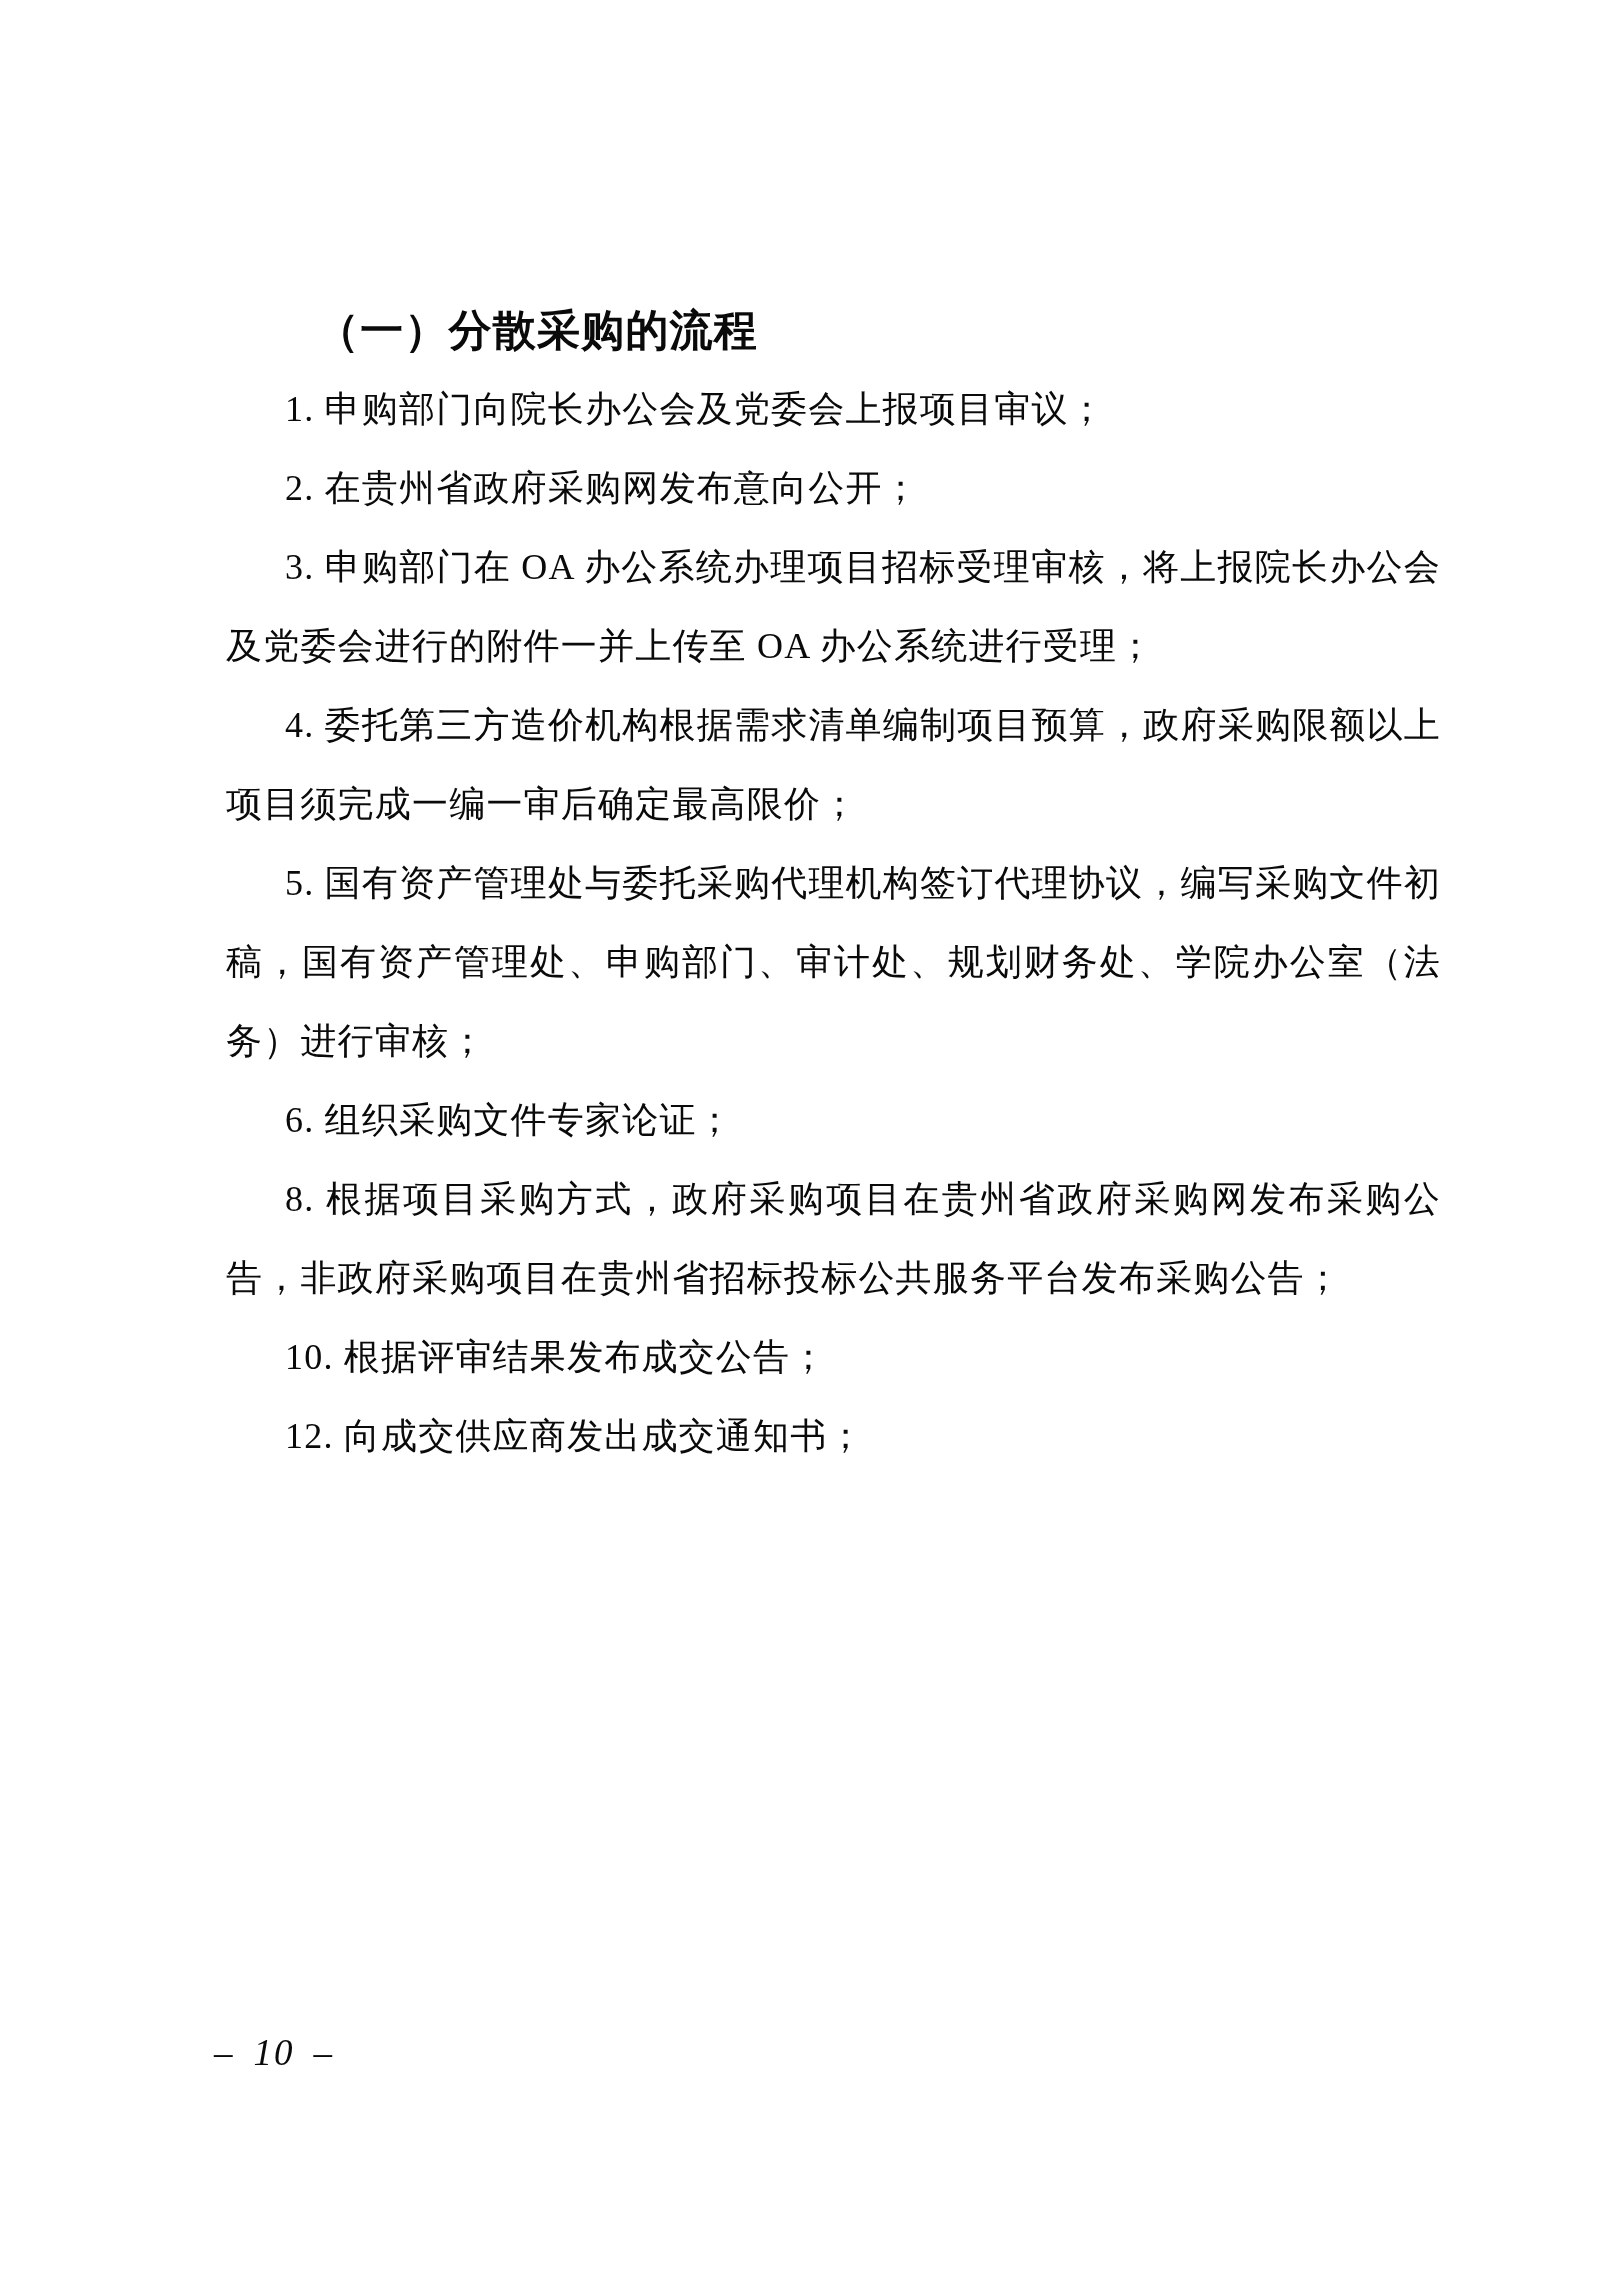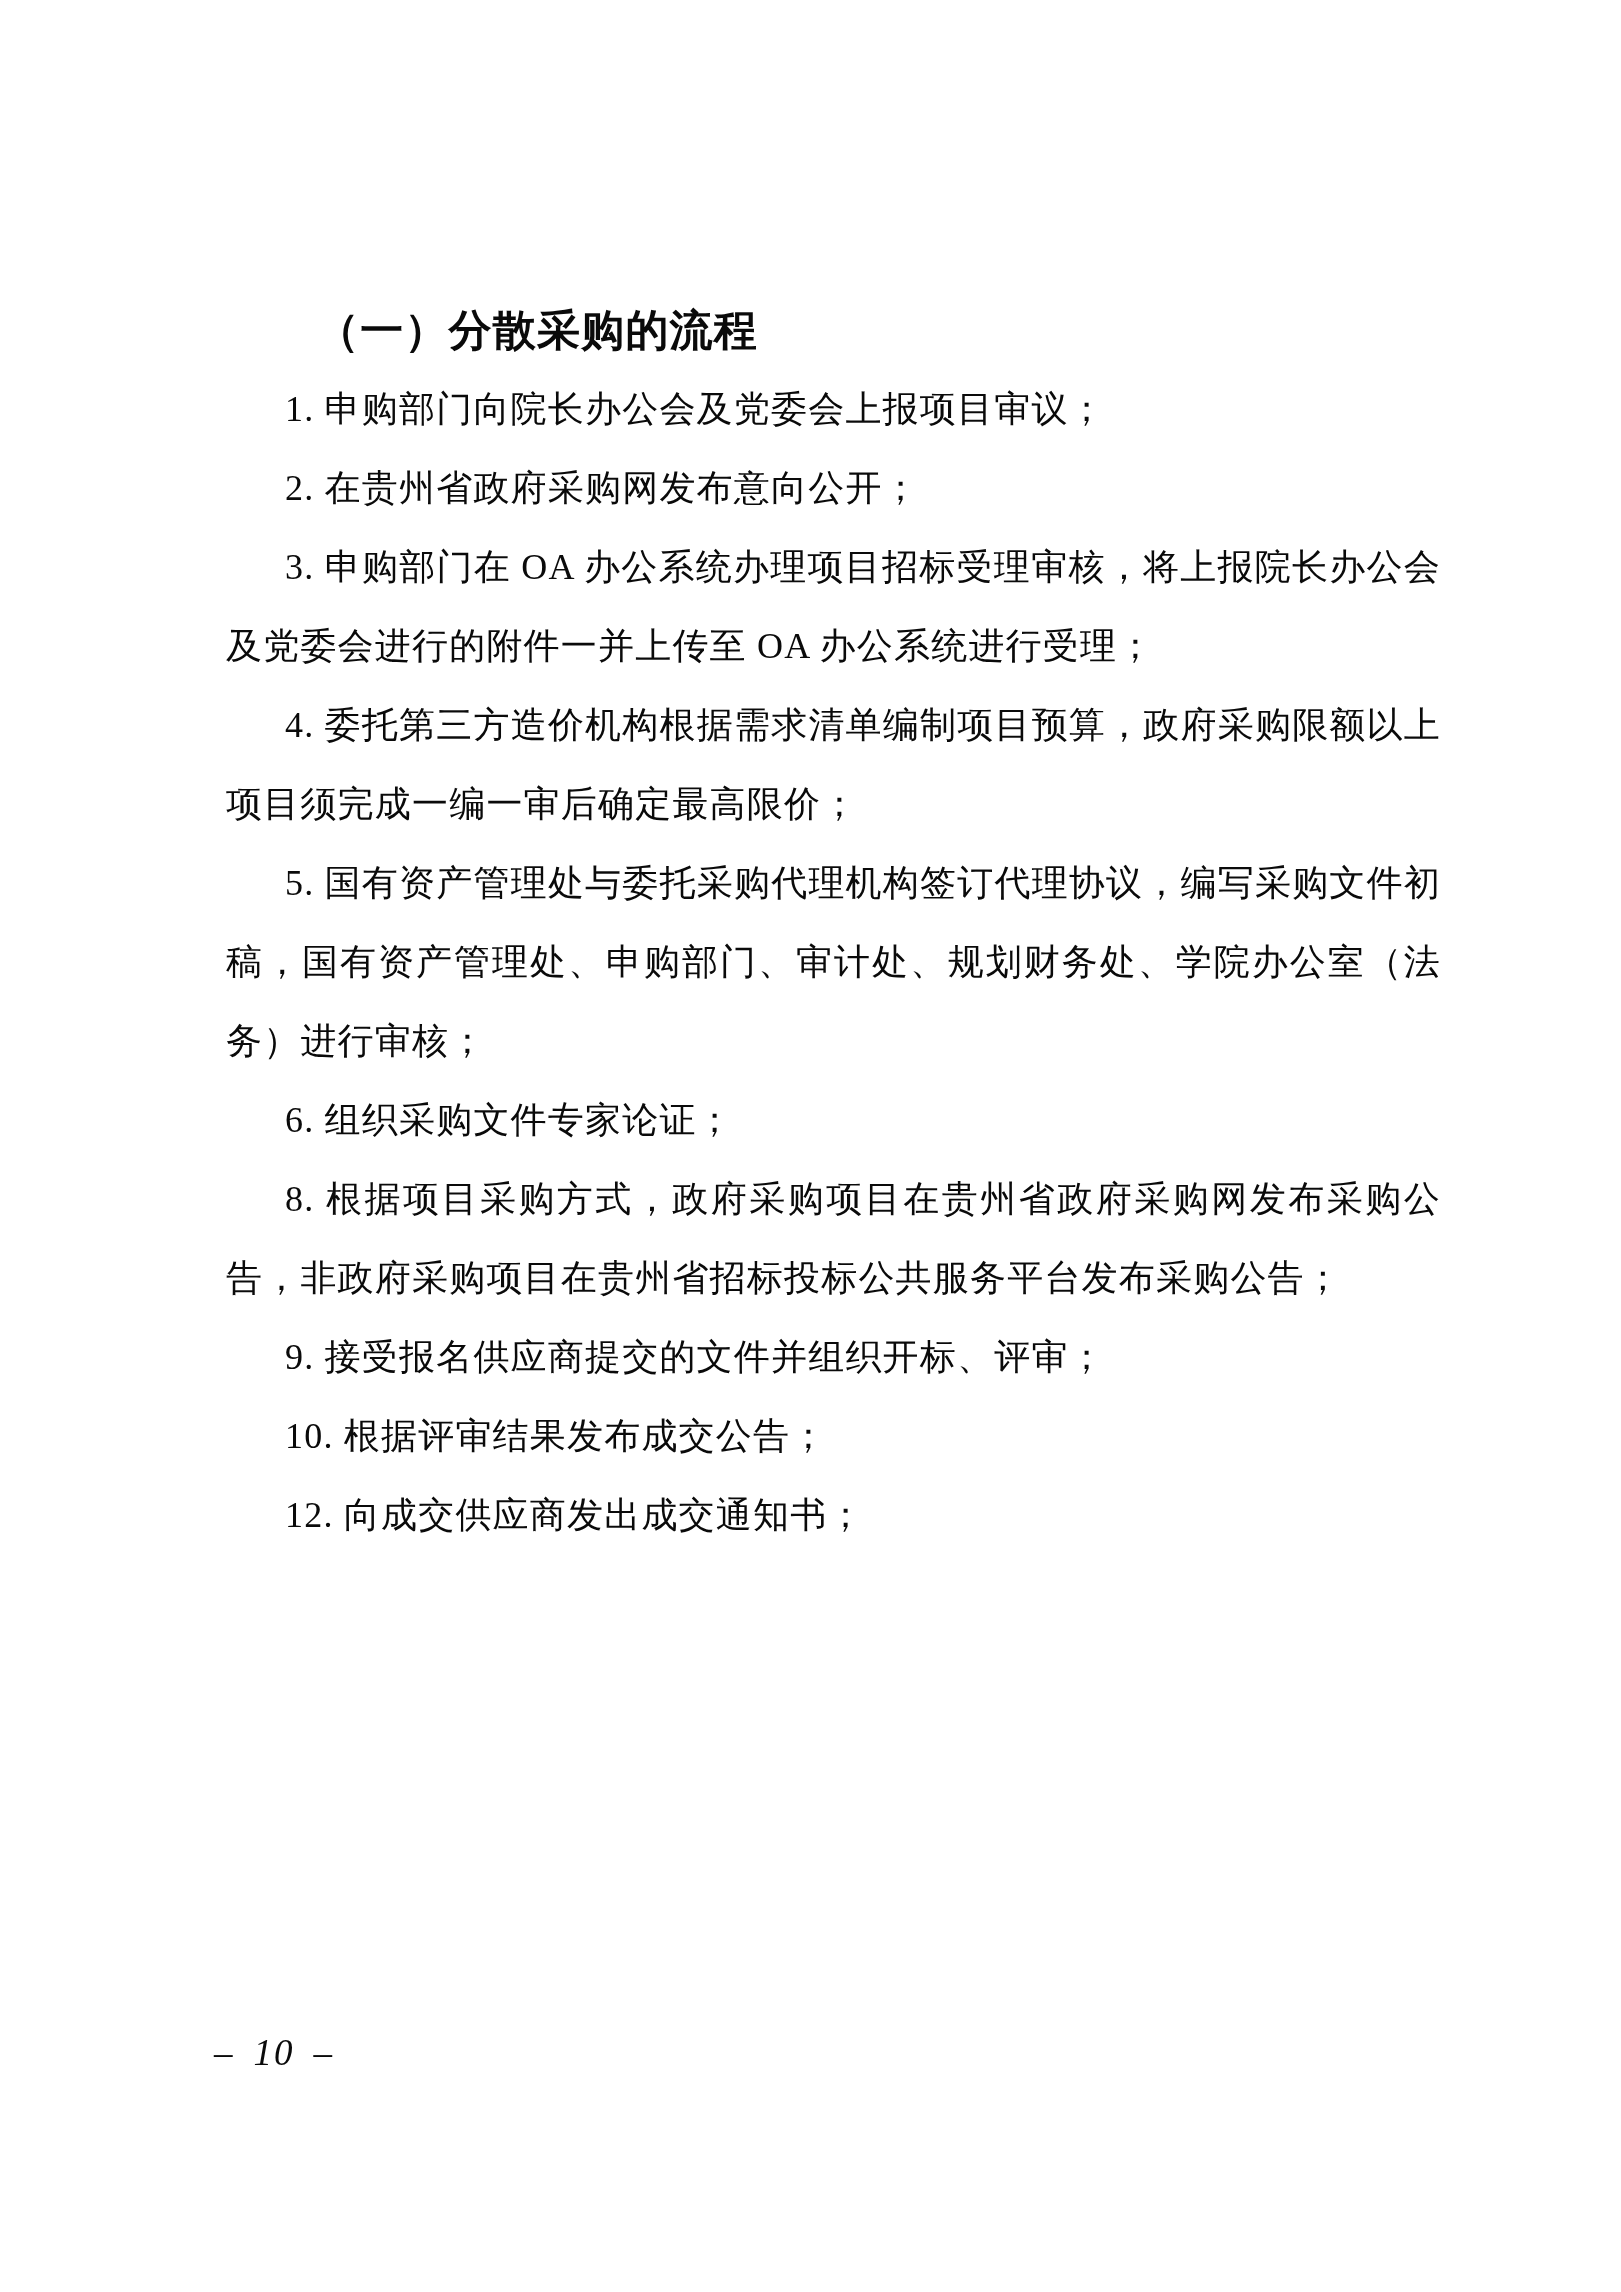--- a/index.html
+++ b/index.html
@@ -59,19 +59,18 @@
 <div class="page">
   <div class="content">
     <h2 class="doc-title">（一）分散采购的流程</h2>
     <p class="item">1. 申购部门向院长办公会及党委会上报项目审议；</p>
     <p class="item">2. 在贵州省政府采购网发布意向公开；</p>
     <p class="item">3. 申购部门在 OA 办公系统办理项目招标受理审核，将上报院长办公会及党委会进行的附件一并上传至 OA 办公系统进行受理；</p>
     <p class="item">4. 委托第三方造价机构根据需求清单编制项目预算，政府采购限额以上项目须完成一编一审后确定最高限价；</p>
     <p class="item">5. 国有资产管理处与委托采购代理机构签订代理协议，编写采购文件初稿，国有资产管理处、申购部门、审计处、规划财务处、学院办公室（法务）进行审核；</p>
     <p class="item">6. 组织采购文件专家论证；</p>
     <p class="item">8. 根据项目采购方式，政府采购项目在贵州省政府采购网发布采购公告，非政府采购项目在贵州省招标投标公共服务平台发布采购公告；</p>
-    <p class="item">9. 接受报名供应商提交的文件并组织开标、评审；</p>
     <p class="item">10. 根据评审结果发布成交公告；</p>
     <p class="item">12. 向成交供应商发出成交通知书；</p>
   </div>
   <div class="page-number">– 10 –</div>
 </div>
 
 
 </body></html>

